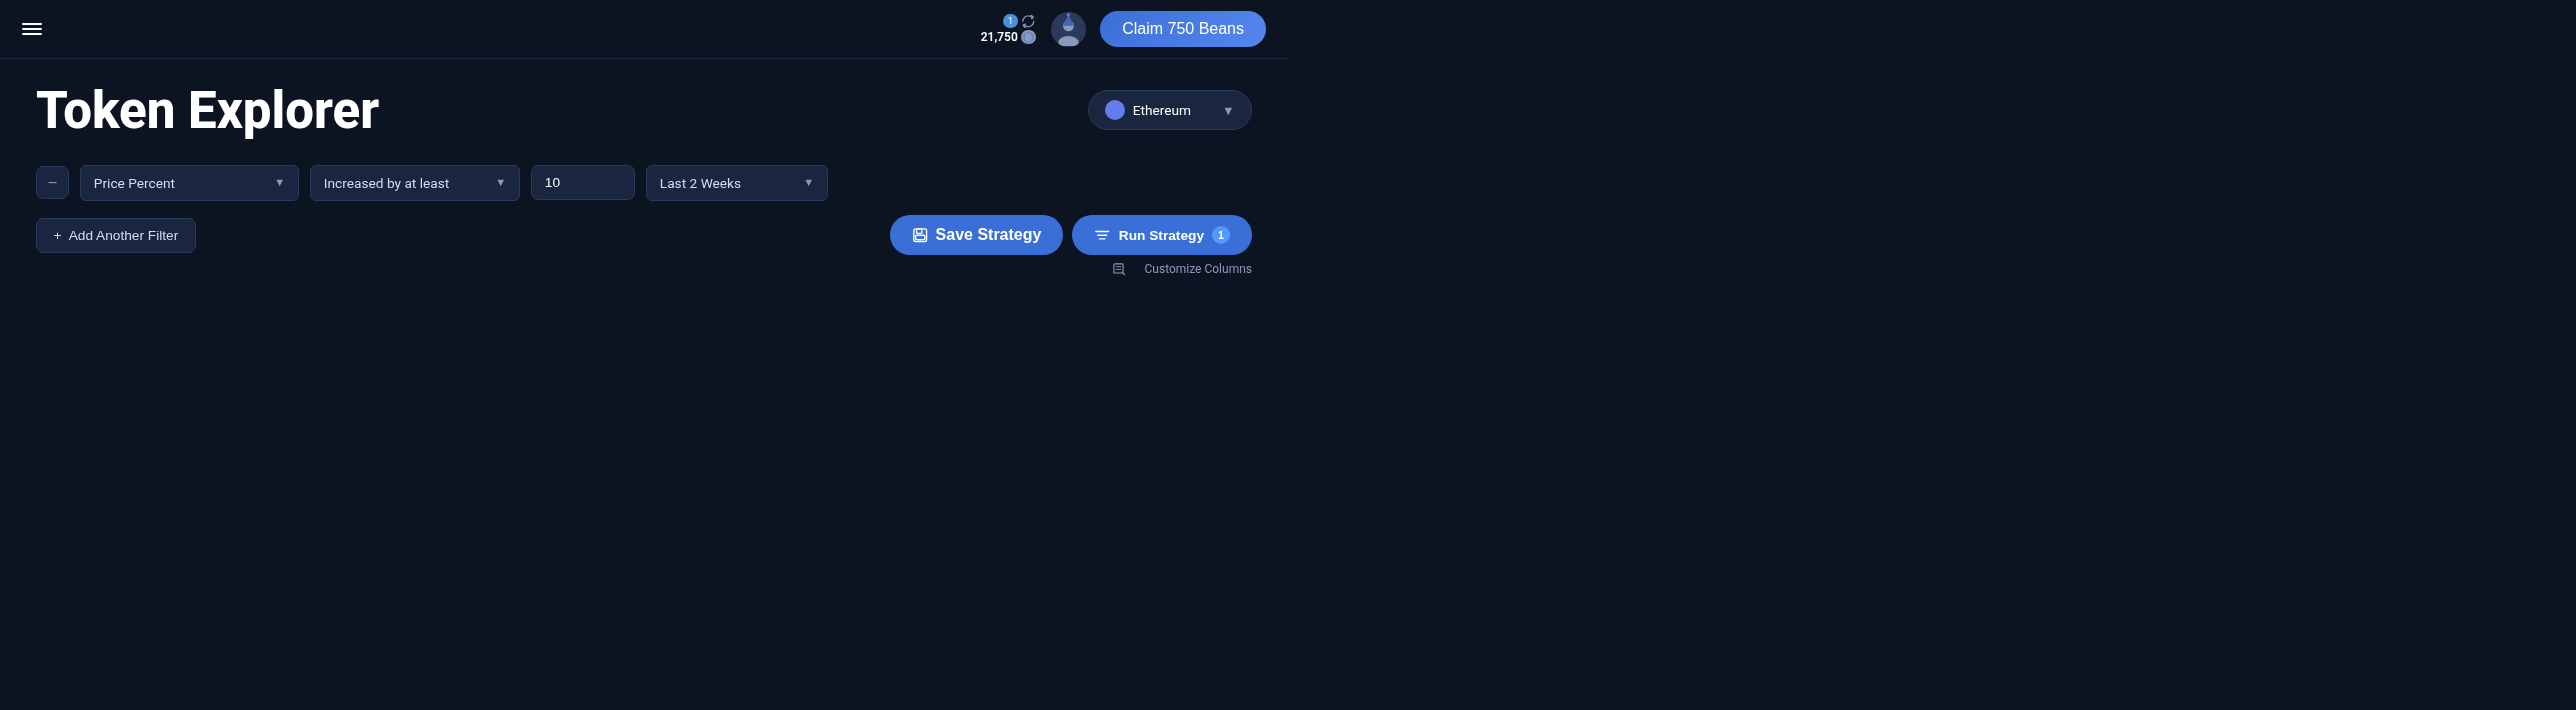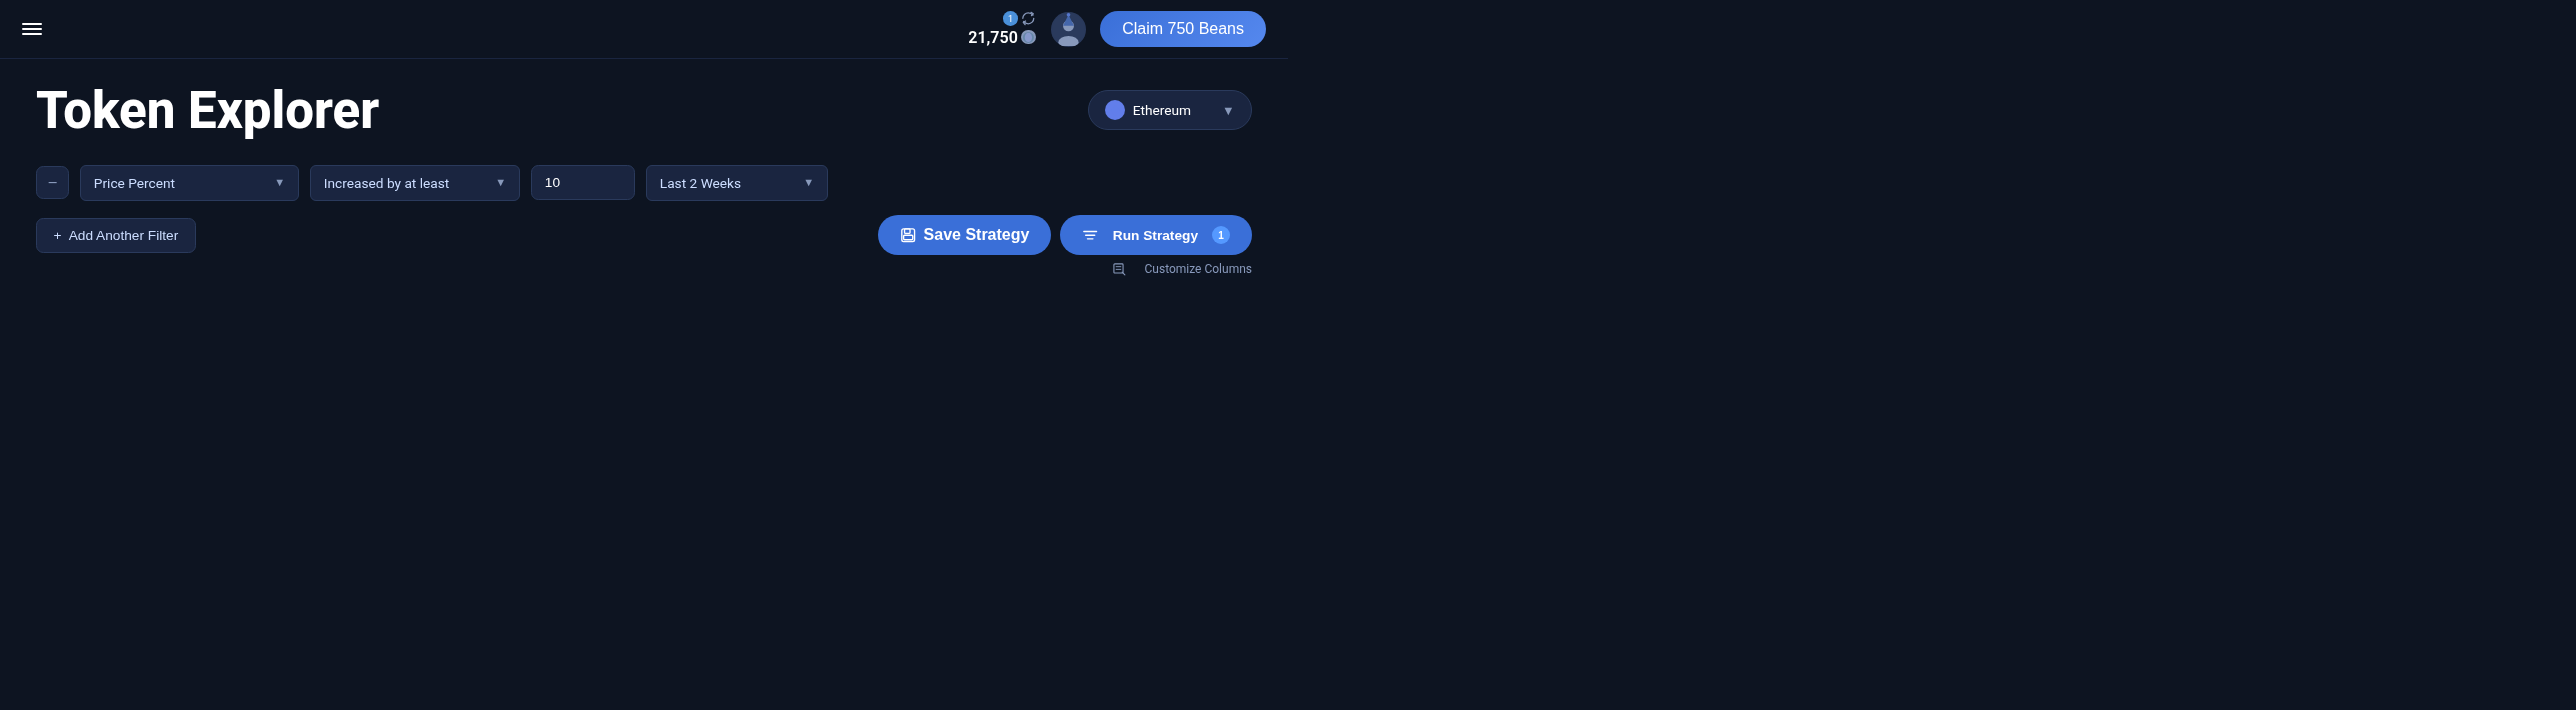--- a/index.html
+++ b/index.html
@@ -84,21 +84,21 @@
 
     .beans-top {
       display: flex;
       align-items: center;
       gap: 3.6px;
       font-size: 11px;
       color: #8899bb;
     }
 
     .beans-number {
-      font-size: 16px;
+      font-size: 12px;
       color: #ffffff;
       font-weight: 600;
     }
 
     .bean-coin {
       width: 14.6px;
       height: 14.6px;
       background: #8899bb;
       border-radius: 50%;
       display: inline-flex;
@@ -298,21 +298,21 @@
       padding: 11px 22px;
       color: #ffffff;
       font-size: 16px;
       font-weight: 600;
       cursor: pointer;
     }
 
     .run-strategy-btn {
       display: flex;
       align-items: center;
-      gap: 14px;
+      gap: 8px;
       background: #3a6fd8;
       border: none;
       border-radius: 22px;
       padding: 11px 22px;
       color: #ffffff;
       font-size: 13.7px;
       font-weight: 600;
       cursor: pointer;
     }
 

